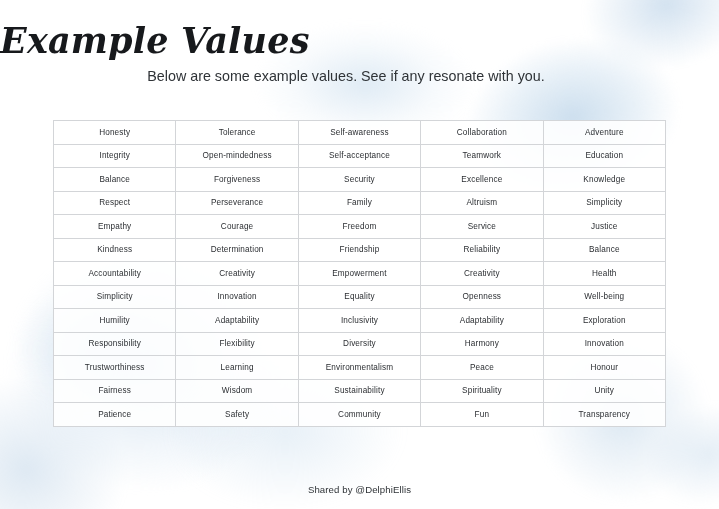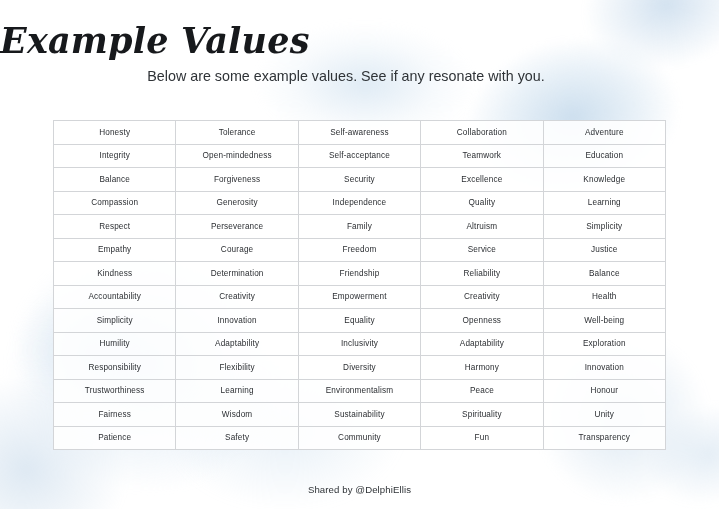--- a/index.html
+++ b/index.html
@@ -195,27 +195,20 @@
             <td>Education</td>
           </tr>
           <tr>
             <td>Balance</td>
             <td>Forgiveness</td>
             <td>Security</td>
             <td>Excellence</td>
             <td>Knowledge</td>
           </tr>
           <tr>
-            <td>Compassion</td>
-            <td>Generosity</td>
-            <td>Independence</td>
-            <td>Quality</td>
-            <td>Learning</td>
-          </tr>
-          <tr>
             <td>Respect</td>
             <td>Perseverance</td>
             <td>Family</td>
             <td>Altruism</td>
             <td>Simplicity</td>
           </tr>
           <tr>
             <td>Empathy</td>
             <td>Courage</td>
             <td>Freedom</td>

